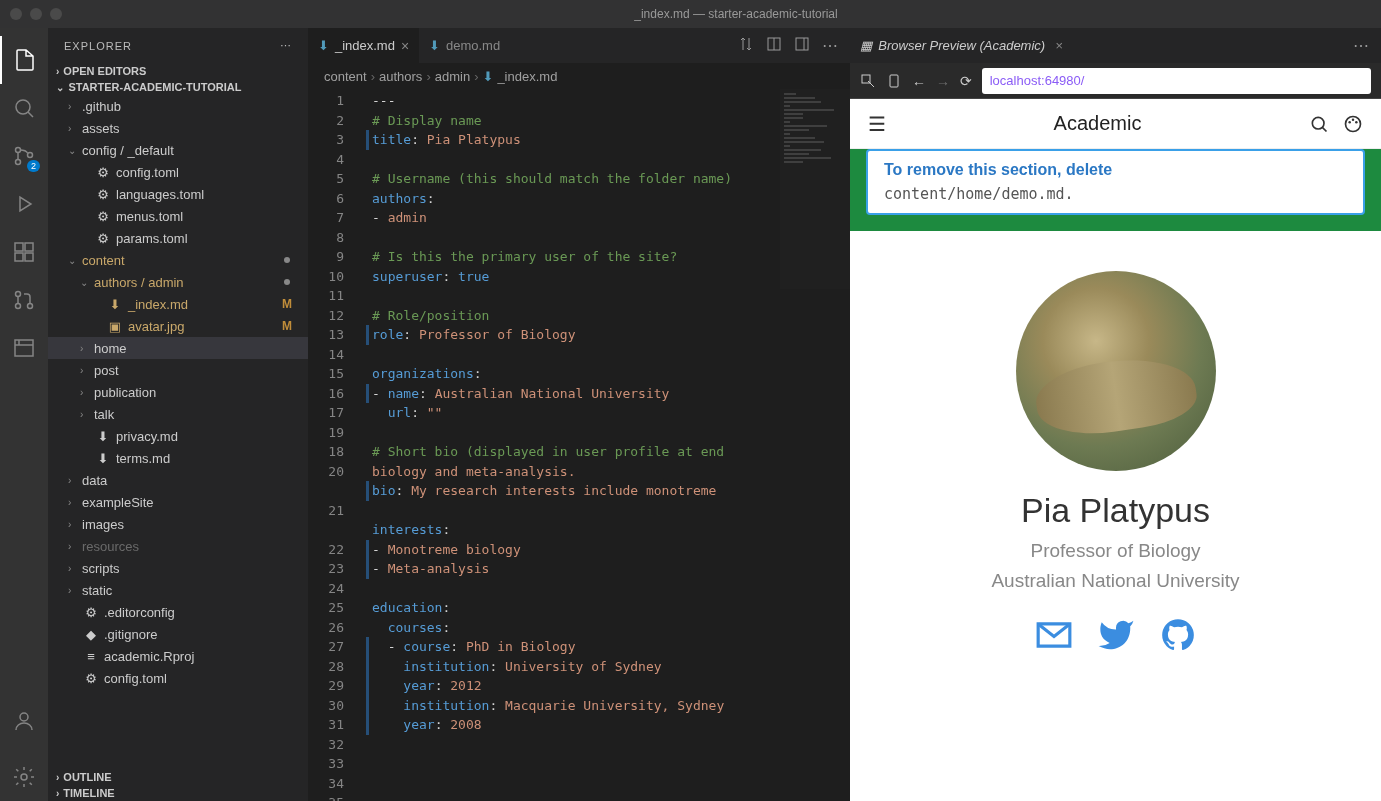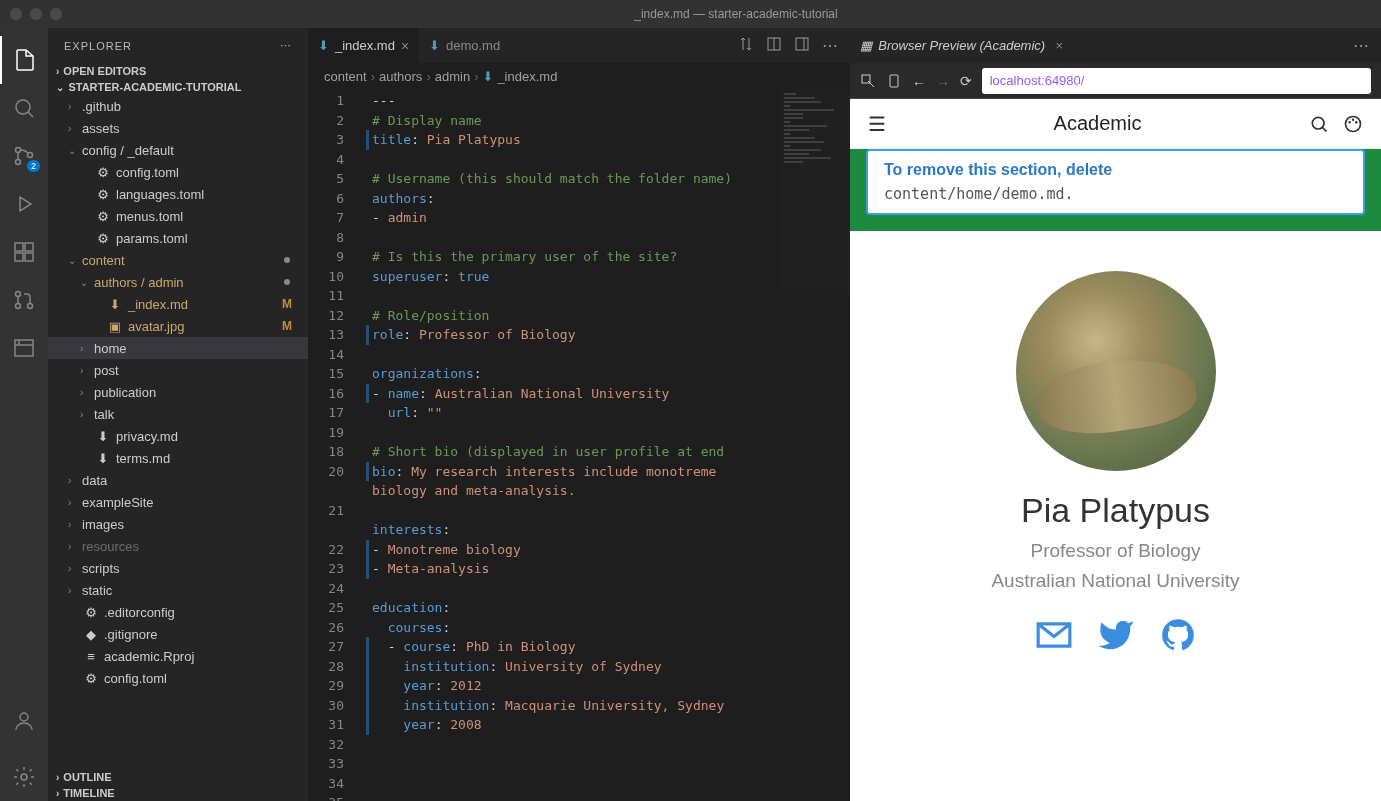--- a/index.html
+++ b/index.html
@@ -400,22 +400,22 @@
           <div class="code-line"><span class="tok-key">superuser</span><span class="tok-punct">: </span><span class="tok-key">true</span></div>
           <div class="code-line"></div>
           <div class="code-line"><span class="tok-comment"># Role/position</span></div>
           <div class="code-line"><div class="line-border lb-blue"></div><span class="tok-key">role</span><span class="tok-punct">: </span><span class="tok-str">Professor of Biology</span></div>
           <div class="code-line"></div>
           <div class="code-line"><span class="tok-key">organizations</span><span class="tok-punct">:</span></div>
           <div class="code-line"><div class="line-border lb-blue"></div><span class="tok-plain">- </span><span class="tok-key">name</span><span class="tok-punct">: </span><span class="tok-str">Australian National University</span></div>
           <div class="code-line"><span class="tok-plain">  </span><span class="tok-key">url</span><span class="tok-punct">: </span><span class="tok-str">""</span></div>
           <div class="code-line"></div>
           <div class="code-line"><span class="tok-comment"># Short bio (displayed in user profile at end </span></div>
+          <div class="code-line"><span class="tok-str">biology and meta-analysis.</span></div>
           <div class="code-line"><div class="line-border lb-blue"></div><span class="tok-key">bio</span><span class="tok-punct">: </span><span class="tok-str">My research interests include monotreme </span></div>
-          <div class="code-line"><span class="tok-str">biology and meta-analysis.</span></div>
           <div class="code-line"></div>
           <div class="code-line"><span class="tok-key">interests</span><span class="tok-punct">:</span></div>
           <div class="code-line"><div class="line-border lb-blue"></div><span class="tok-plain">- </span><span class="tok-str">Monotreme biology</span></div>
           <div class="code-line"><div class="line-border lb-blue"></div><span class="tok-plain">- </span><span class="tok-str">Meta-analysis</span></div>
           <div class="code-line"></div>
           <div class="code-line"><span class="tok-key">education</span><span class="tok-punct">:</span></div>
           <div class="code-line"><span class="tok-plain">  </span><span class="tok-key">courses</span><span class="tok-punct">:</span></div>
           <div class="code-line"><div class="line-border lb-blue"></div><span class="tok-plain">  - </span><span class="tok-key">course</span><span class="tok-punct">: </span><span class="tok-str">PhD in Biology</span></div>
           <div class="code-line"><div class="line-border lb-blue"></div><span class="tok-plain">    </span><span class="tok-key">institution</span><span class="tok-punct">: </span><span class="tok-str">University of Sydney</span></div>
           <div class="code-line"><div class="line-border lb-blue"></div><span class="tok-plain">    </span><span class="tok-key">year</span><span class="tok-punct">: </span><span class="tok-str">2012</span></div>

